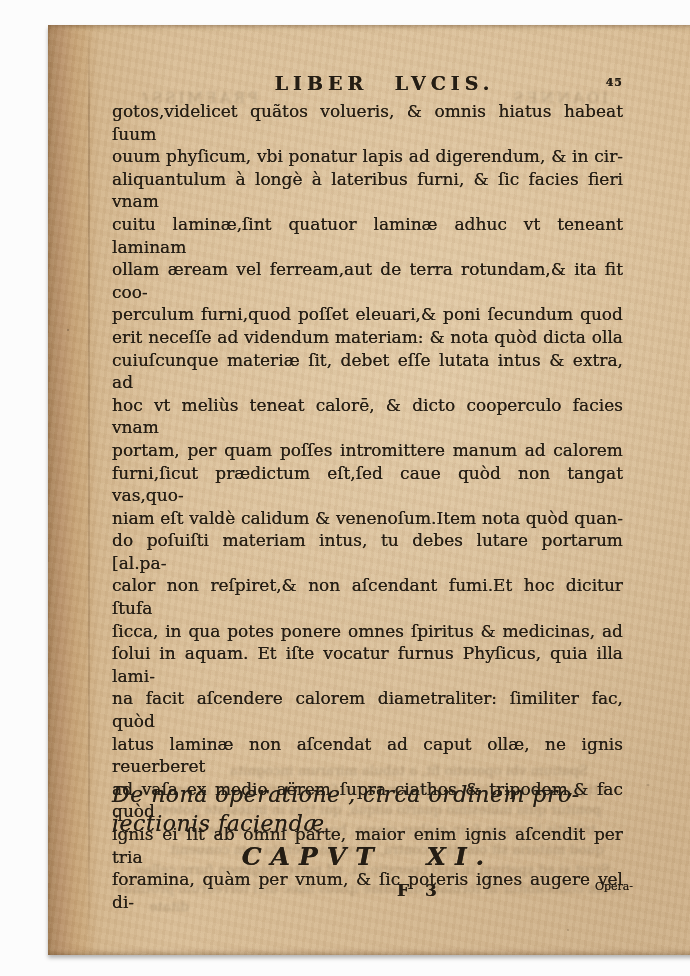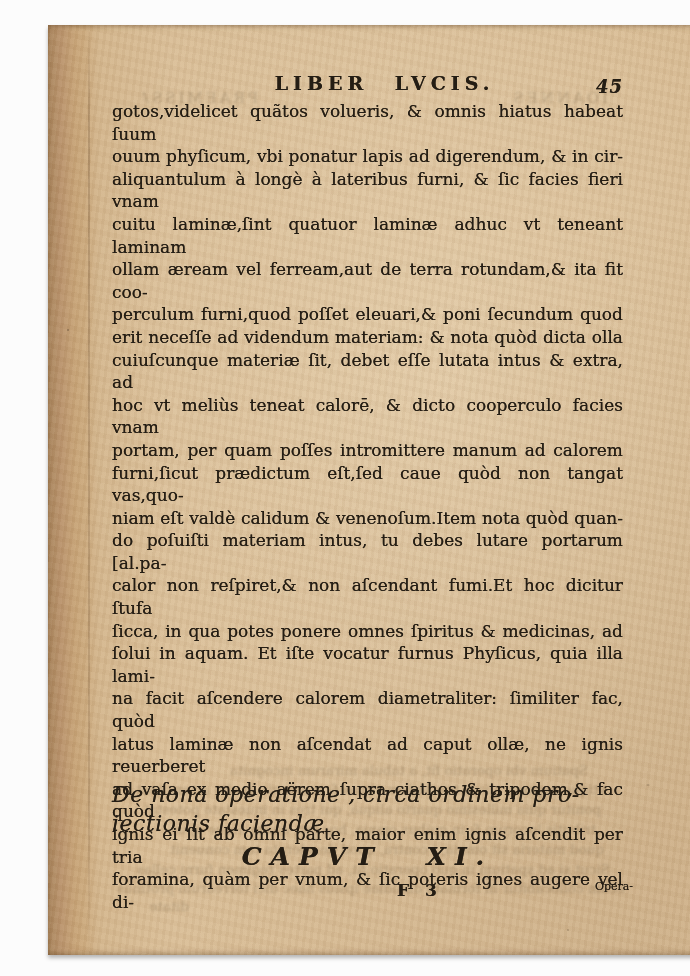--- a/index.html
+++ b/index.html
@@ -33,21 +33,21 @@
       radial-gradient(2px 3px at 655px 120px, rgba(60,45,28,.35), transparent 70%),
       radial-gradient(3px 2px at 600px 760px, rgba(60,45,28,.3), transparent 70%),
       radial-gradient(2px 2px at 520px 905px, rgba(60,45,28,.35), transparent 70%),
       repeating-linear-gradient(97deg, rgba(120,90,55,.045) 0 3px, rgba(255,245,225,.045) 3px 7px),
       repeating-linear-gradient(12deg, rgba(120,90,55,.03) 0 5px, rgba(255,248,230,.03) 5px 11px);
   }
   
   .inked{color:#241d14;text-shadow:0 0 .5px rgba(36,29,20,.85);}
   .header{position:absolute;top:47px;left:64px;width:511px;z-index:3;}
   .title{display:block;text-align:center;text-indent:34px;font-weight:bold;font-size:19px;letter-spacing:5px;word-spacing:15px;}
-  .pagenum{position:absolute;right:0;top:4px;font-weight:bold;font-size:18px;letter-spacing:1px;font-style:italic;}
+  .pagenum{position:absolute;right:0;top:4px;font-weight:bold;font-size:11px;letter-spacing:1px;}
   .body{position:absolute;top:75px;left:64px;width:511px;z-index:3;font-size:17px;line-height:22.6px;text-align:justify;}
   .body .bl{text-align-last:justify;}
   .body .bl:last-child{text-align-last:left;}
   .heading{position:absolute;top:755px;left:64px;width:511px;z-index:3;text-align:left;font-style:italic;font-size:22px;line-height:29px;letter-spacing:.5px;}
   .caput{position:absolute;top:817px;left:64px;width:511px;z-index:3;text-align:center;font-style:italic;font-weight:bold;font-size:25px;letter-spacing:9px;word-spacing:26px;}
   .sigrow{position:absolute;top:855px;left:64px;width:511px;height:24px;z-index:3;font-size:17px;font-weight:bold;}
   .sig{position:absolute;left:285px;}
   .sig .signum{margin-left:16px;}
   .catchword{position:absolute;right:-10px;font-weight:normal;font-size:11px;}
   

